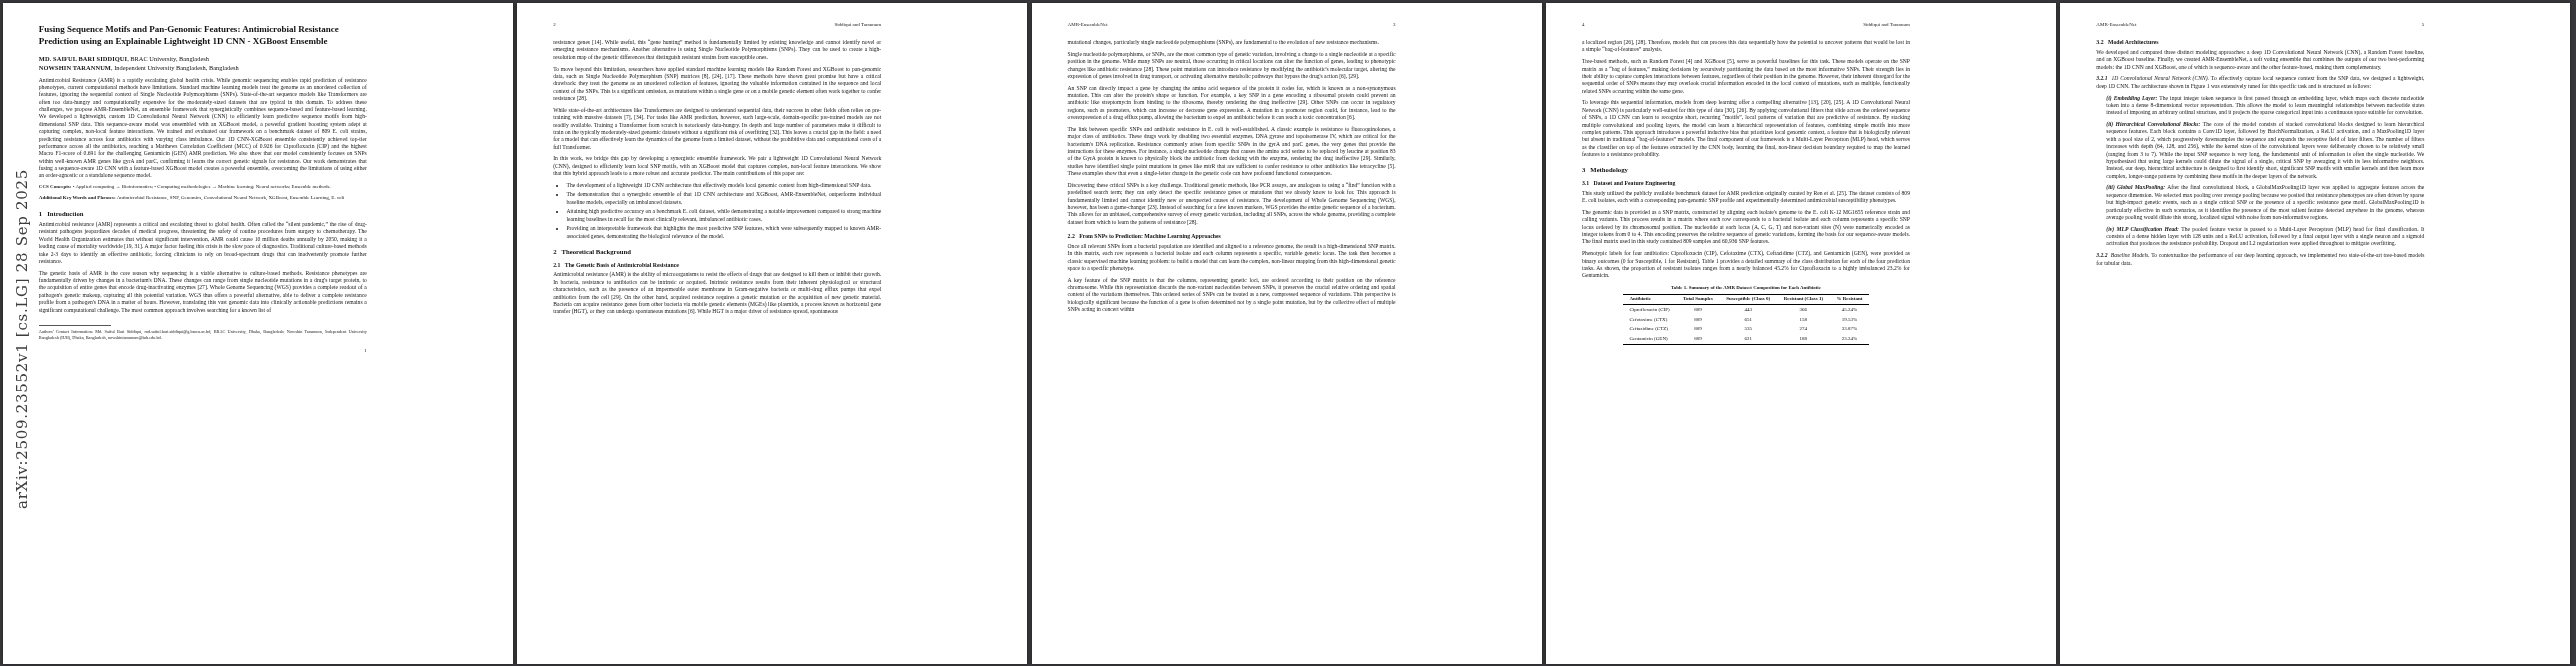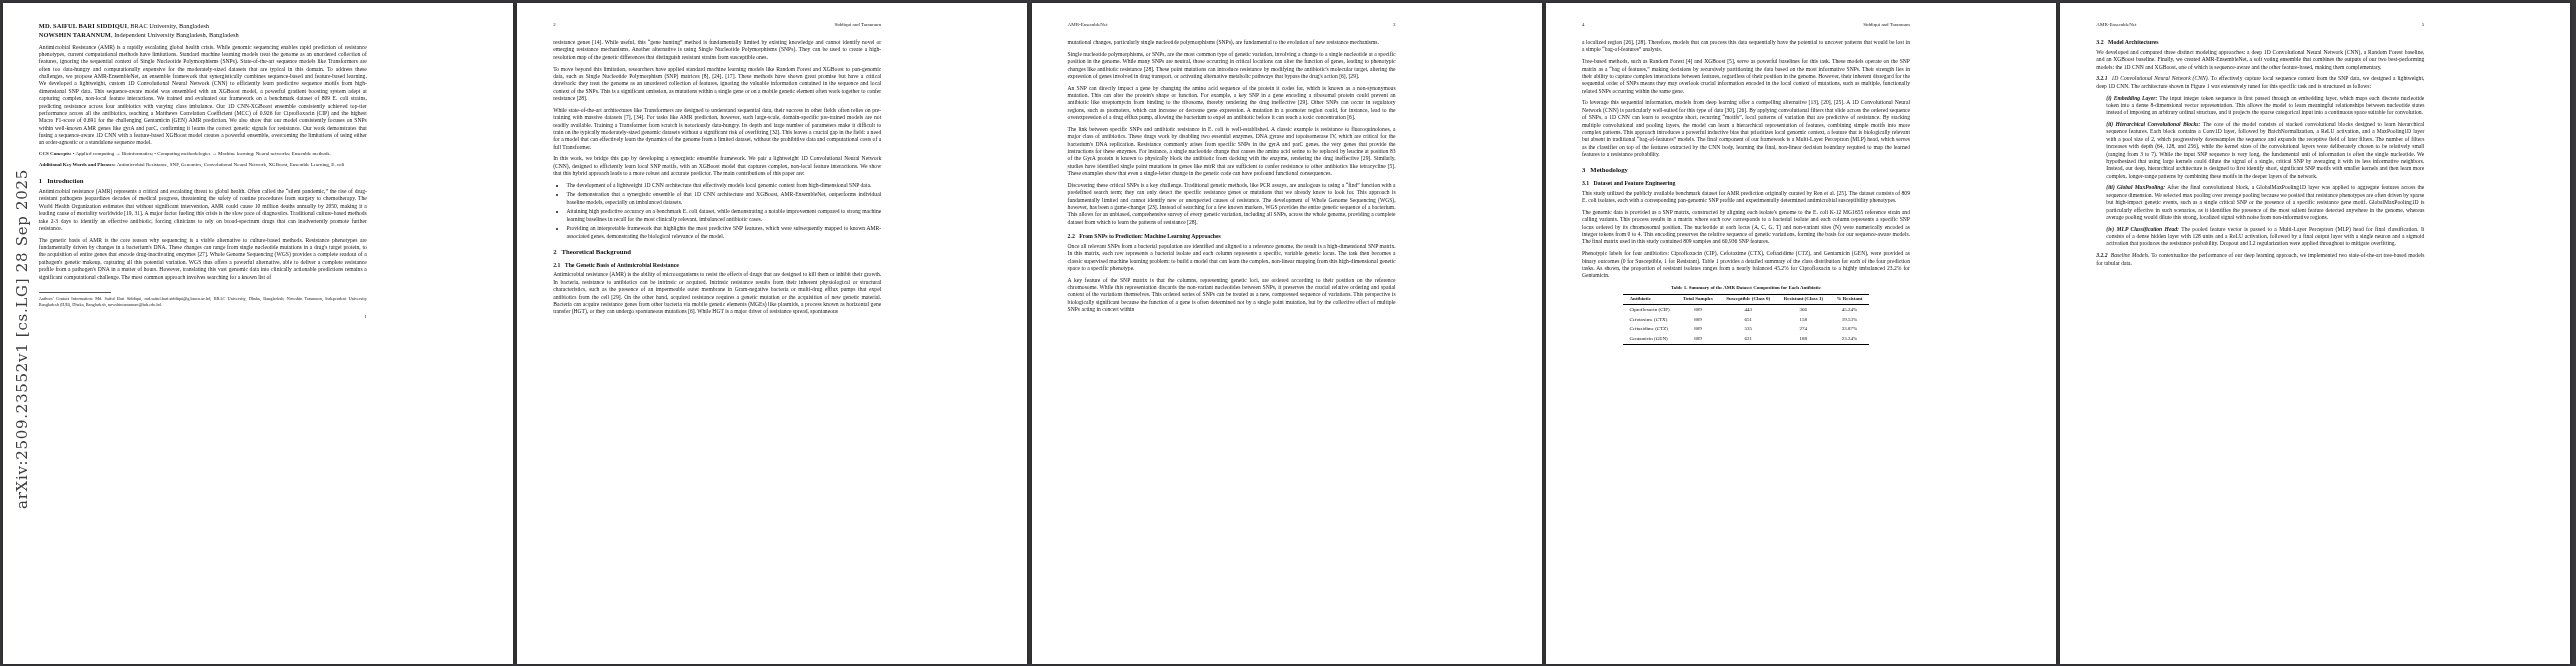--- a/index.html
+++ b/index.html
@@ -35,20 +35,21 @@
   .watermark{position:absolute;left:-165px;top:327px;width:367px;height:18px;transform:rotate(-90deg);transform-origin:center;font-size:15px;letter-spacing:0.7px;color:#3d3d3d;text-align:center;white-space:nowrap;font-family:"DejaVu Serif","Liberation Serif",serif}
 </style>
 </head>
 <body>
 
 <div class="strip">
 
   <div class="page">
     <div class="watermark">arXiv:2509.23552v1  [cs.LG]  28 Sep 2025</div>
     <div class="content">
+      <h1 class="title">Fusing Sequence Motifs and Pan-Genomic Features: Antimicrobial Resistance Prediction using an Explainable Lightweight 1D CNN - XGBoost Ensemble</h1>
       <div class="author-line"><span class="author-name">MD. SAIFUL BARI SIDDIQUI</span><span>, BRAC University, Bangladesh</span></div>
       <div class="author-line"><span class="author-name">NOWSHIN TARANNUM</span><span>, Independent University Bangladesh, Bangladesh</span></div>
       <p class="body abstract">Antimicrobial Resistance (AMR) is a rapidly escalating global health crisis. While genomic sequencing enables rapid prediction of resistance phenotypes, current computational methods have limitations. Standard machine learning models treat the genome as an unordered collection of features, ignoring the sequential context of Single Nucleotide Polymorphisms (SNPs). State-of-the-art sequence models like Transformers are often too data-hungry and computationally expensive for the moderately-sized datasets that are typical in this domain. To address these challenges, we propose AMR-EnsembleNet, an ensemble framework that synergistically combines sequence-based and feature-based learning. We developed a lightweight, custom 1D Convolutional Neural Network (CNN) to efficiently learn predictive sequence motifs from high-dimensional SNP data. This sequence-aware model was ensembled with an XGBoost model, a powerful gradient boosting system adept at capturing complex, non-local feature interactions. We trained and evaluated our framework on a benchmark dataset of 809 E. coli strains, predicting resistance across four antibiotics with varying class imbalance. Our 1D CNN-XGBoost ensemble consistently achieved top-tier performance across all the antibiotics, reaching a Matthews Correlation Coefficient (MCC) of 0.926 for Ciprofloxacin (CIP) and the highest Macro F1-score of 0.691 for the challenging Gentamicin (GEN) AMR prediction. We also show that our model consistently focuses on SNPs within well-known AMR genes like gyrA and parC, confirming it learns the correct genetic signals for resistance. Our work demonstrates that fusing a sequence-aware 1D CNN with a feature-based XGBoost model creates a powerful ensemble, overcoming the limitations of using either an order-agnostic or a standalone sequence model.</p>
       <p class="meta"><span class="b">CCS Concepts:</span><span> • Applied computing → Bioinformatics; • Computing methodologies → Machine learning; Neural networks; Ensemble methods.</span></p>
       <p class="meta"><span class="b">Additional Key Words and Phrases:</span><span> Antimicrobial Resistance, SNP, Genomics, Convolutional Neural Network, XGBoost, Ensemble Learning, E. coli</span></p>
       <h2 class="sec">1&nbsp;&nbsp;&nbsp;Introduction</h2>
       <p class="body">Antimicrobial resistance (AMR) represents a critical and escalating threat to global health. Often called the “silent pandemic,” the rise of drug-resistant pathogens jeopardizes decades of medical progress, threatening the safety of routine procedures from surgery to chemotherapy. The World Health Organization estimates that without significant intervention, AMR could cause 10 million deaths annually by 2050, making it a leading cause of mortality worldwide [19, 31]. A major factor fueling this crisis is the slow pace of diagnostics. Traditional culture-based methods take 2-3 days to identify an effective antibiotic, forcing clinicians to rely on broad-spectrum drugs that can inadvertently promote further resistance.</p>
       <p class="body">The genetic basis of AMR is the core reason why sequencing is a viable alternative to culture-based methods. Resistance phenotypes are fundamentally driven by changes in a bacterium's DNA. These changes can range from single nucleotide mutations in a drug's target protein, to the acquisition of entire genes that encode drug-inactivating enzymes [27]. Whole Genome Sequencing (WGS) provides a complete readout of a pathogen's genetic makeup, capturing all this potential variation. WGS thus offers a powerful alternative, able to deliver a complete resistance profile from a pathogen's DNA in a matter of hours. However, translating this vast genomic data into clinically actionable predictions remains a significant computational challenge. The most common approach involves searching for a known list of</p>
       <hr class="footnote-rule">
       <p class="footnote">Authors' Contact Information: Md. Saiful Bari Siddiqui, md.saiful.bari.siddiqui@g.bracu.ac.bd, BRAC University, Dhaka, Bangladesh; Nowshin Tarannum, Independent University Bangladesh (IUB), Dhaka, Bangladesh, nowshintarannum@iub.edu.bd.</p>

